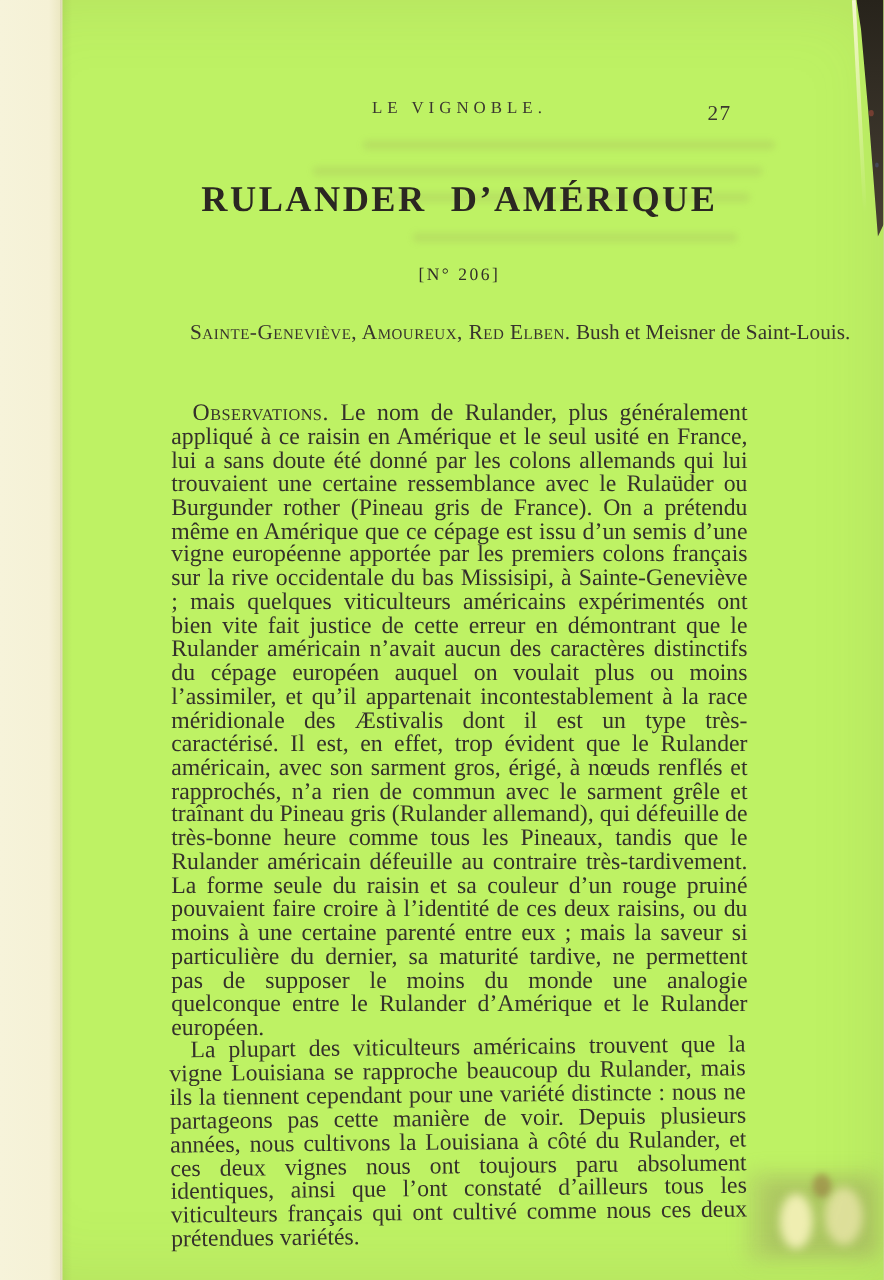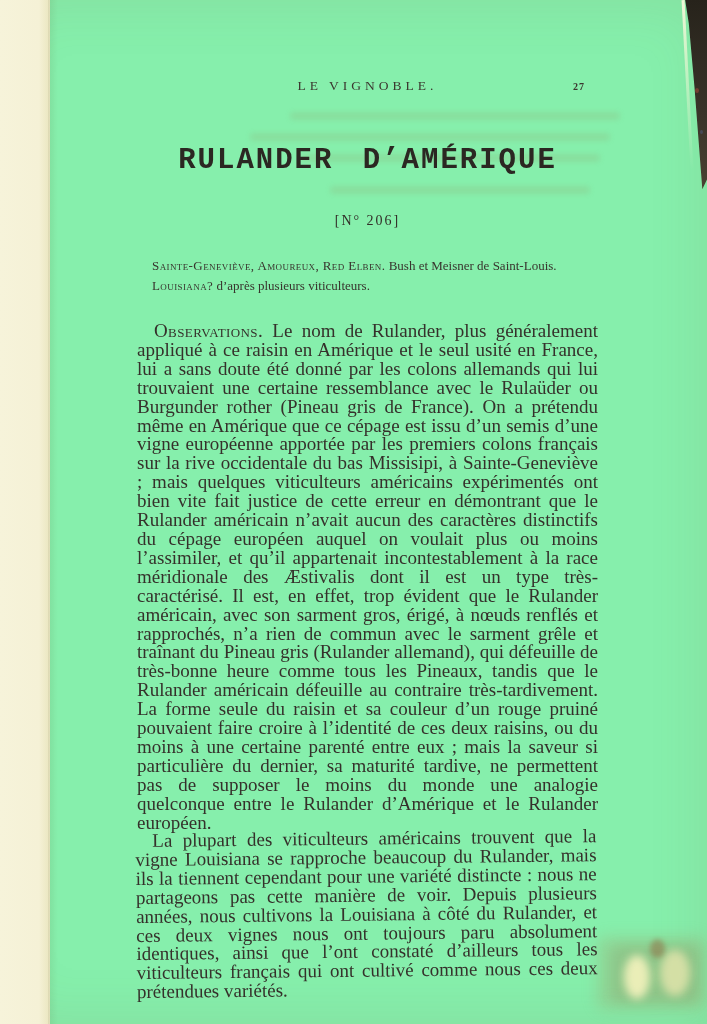--- a/index.html
+++ b/index.html
@@ -1,20 +1,20 @@
 <!DOCTYPE html>
 <html><head>
 <meta charset="utf-8">
 <style>
   html, body { margin: 0; padding: 0; background: #d8d4c0; }
   .page {
     position: relative;
     width: 707px;
     height: 1024px;
-    background: #86efac;
+    background: #bef264;
     overflow: hidden;
     font-family: "Liberation Serif", "DejaVu Serif", serif;
     color: #36322c;
     box-shadow: inset 0 0 60px rgba(120,110,70,0.14);
   }
   
   .left-strip {
     position: absolute; left: 0; top: 0; width: 50px; height: 100%;
     background: linear-gradient(90deg, #f6f3da 0%, #f5f1d6 78%, #ece8c3 96%, #efecc8 100%);
   }
@@ -48,35 +48,35 @@
   .stain-light1{ position: absolute; left: 624px; top: 955px; width: 26px; height: 44px; background: rgba(250,244,192,0.85); filter: blur(4px); border-radius: 50%; }
   .stain-light2{ position: absolute; left: 660px; top: 950px; width: 30px; height: 46px; background: rgba(242,234,178,0.7); filter: blur(4px); border-radius: 50%; }
   .stain-spot  { position: absolute; left: 650px; top: 939px; width: 15px; height: 19px; background: rgba(145,95,55,0.45); filter: blur(2.5px); border-radius: 50%; }
 
   .content { position: absolute; left: 137px; top: 70px; width: 461px; }
 
   .running-title {
     position: absolute; top: 8px; left: 0; width: 100%;
     text-align: center; font-size: 13.5px; letter-spacing: 4px; color: #3b372f;
   }
-  .page-num { position: absolute; top: 11px; right: 13px; font-size: 10px; letter-spacing: 1px; color: #3b372f; font-weight: bold; }
+  .page-num { position: absolute; top: 11px; right: 13px; font-size: 17px; letter-spacing: 1px; color: #3b372f; }
 
   .chapter-title {
     position: absolute; top: 74px; left: 0; width: 100%;
     text-align: center;
-    font-family: Liberation Mono, monospace;
+    font-family: Liberation Serif, serif;
     font-weight: bold; font-size: 29px; letter-spacing: 2px; word-spacing: 10px;
     color: #2b2722;
   }
   .entry-number {
     position: absolute; top: 143px; left: 0; width: 100%;
     text-align: center; font-size: 14px; letter-spacing: 2px; color: #322e28;
   }
 
-  .synonyms { position: absolute; top: 186px; left: 0; width: 100%; font-size: 13px; line-height: 20px; color: #38342d; }
+  .synonyms { position: absolute; top: 186px; left: 0; width: 100%; font-size: 17px; line-height: 20px; color: #38342d; }
   .syn-indent { text-indent: 15px; white-space: nowrap; }
   .syn-italic { font-style: italic; }
   .sc { font-variant: small-caps; letter-spacing: 0.4px; }
 
   .body-text { position: absolute; top: 252px; left: 0; width: 461px; font-size: 19px; line-height: 18.9px; text-align: justify; color: #35312b; }
   .body-text p { margin: 0; text-indent: 17px; }
   .para2 { transform: rotate(-0.6deg); transform-origin: 0 100%; }
 </style>
 </head>
 <body>
@@ -106,21 +106,20 @@
 
     <div class="running-title">LE VIGNOBLE.</div>
     <div class="page-num">27</div>
 
     <div class="chapter-title">RULANDER D’AMÉRIQUE</div>
 
     <div class="entry-number">[N° 206]</div>
 
     <div class="synonyms">
       <div class="syn-indent"><span class="sc">Sainte-Geneviève, Amoureux, Red Elben.</span> <span>Bush et Meisner de Saint-Louis.</span></div>
-      <div class="syn-indent"><span class="sc">Louisiana?</span> <span>d’après plusieurs viticulteurs.</span></div>
     </div>
 
     <div class="body-text">
       <p class="para1"><span class="sc">Observations.</span> <span>Le nom de Rulander, plus généralement appliqué à ce raisin en Amérique et le seul usité en France, lui a sans doute été donné par les colons allemands qui lui trouvaient une certaine ressemblance avec le Rulaüder ou Burgunder rother (Pineau gris de France). On a prétendu même en Amérique que ce cépage est issu d’un semis d’une vigne européenne apportée par les premiers colons français sur la rive occidentale du bas Missisipi, à Sainte-Geneviève ; mais quelques viticulteurs américains expérimentés ont bien vite fait justice de cette erreur en démontrant que le Rulander américain n’avait aucun des caractères distinctifs du cépage européen auquel on voulait plus ou moins l’assimiler, et qu’il appartenait incontestablement à la race méridionale des Æstivalis dont il est un type très-caractérisé. Il est, en effet, trop évident que le Rulander américain, avec son sarment gros, érigé, à nœuds renflés et rapprochés, n’a rien de commun avec le sarment grêle et traînant du Pineau gris (Rulander allemand), qui défeuille de très-bonne heure comme tous les Pineaux, tandis que le Rulander américain défeuille au contraire très-tardivement. La forme seule du raisin et sa couleur d’un rouge pruiné pouvaient faire croire à l’identité de ces deux raisins, ou du moins à une certaine parenté entre eux ; mais la saveur si particulière du dernier, sa maturité tardive, ne permettent pas de supposer le moins du monde une analogie quelconque entre le Rulander d’Amérique et le Rulander européen.</span></p>
       <p class="para2">La plupart des viticulteurs américains trouvent que la vigne Louisiana se rapproche beaucoup du Rulander, mais ils la tiennent cependant pour une variété distincte : nous ne partageons pas cette manière de voir. Depuis plusieurs années, nous cultivons la Louisiana à côté du Rulander, et ces deux vignes nous ont toujours paru absolument identiques, ainsi que l’ont constaté d’ailleurs tous les viticulteurs français qui ont cultivé comme nous ces deux prétendues variétés.</p>
     </div>
 
   </div>
 </div>
 

